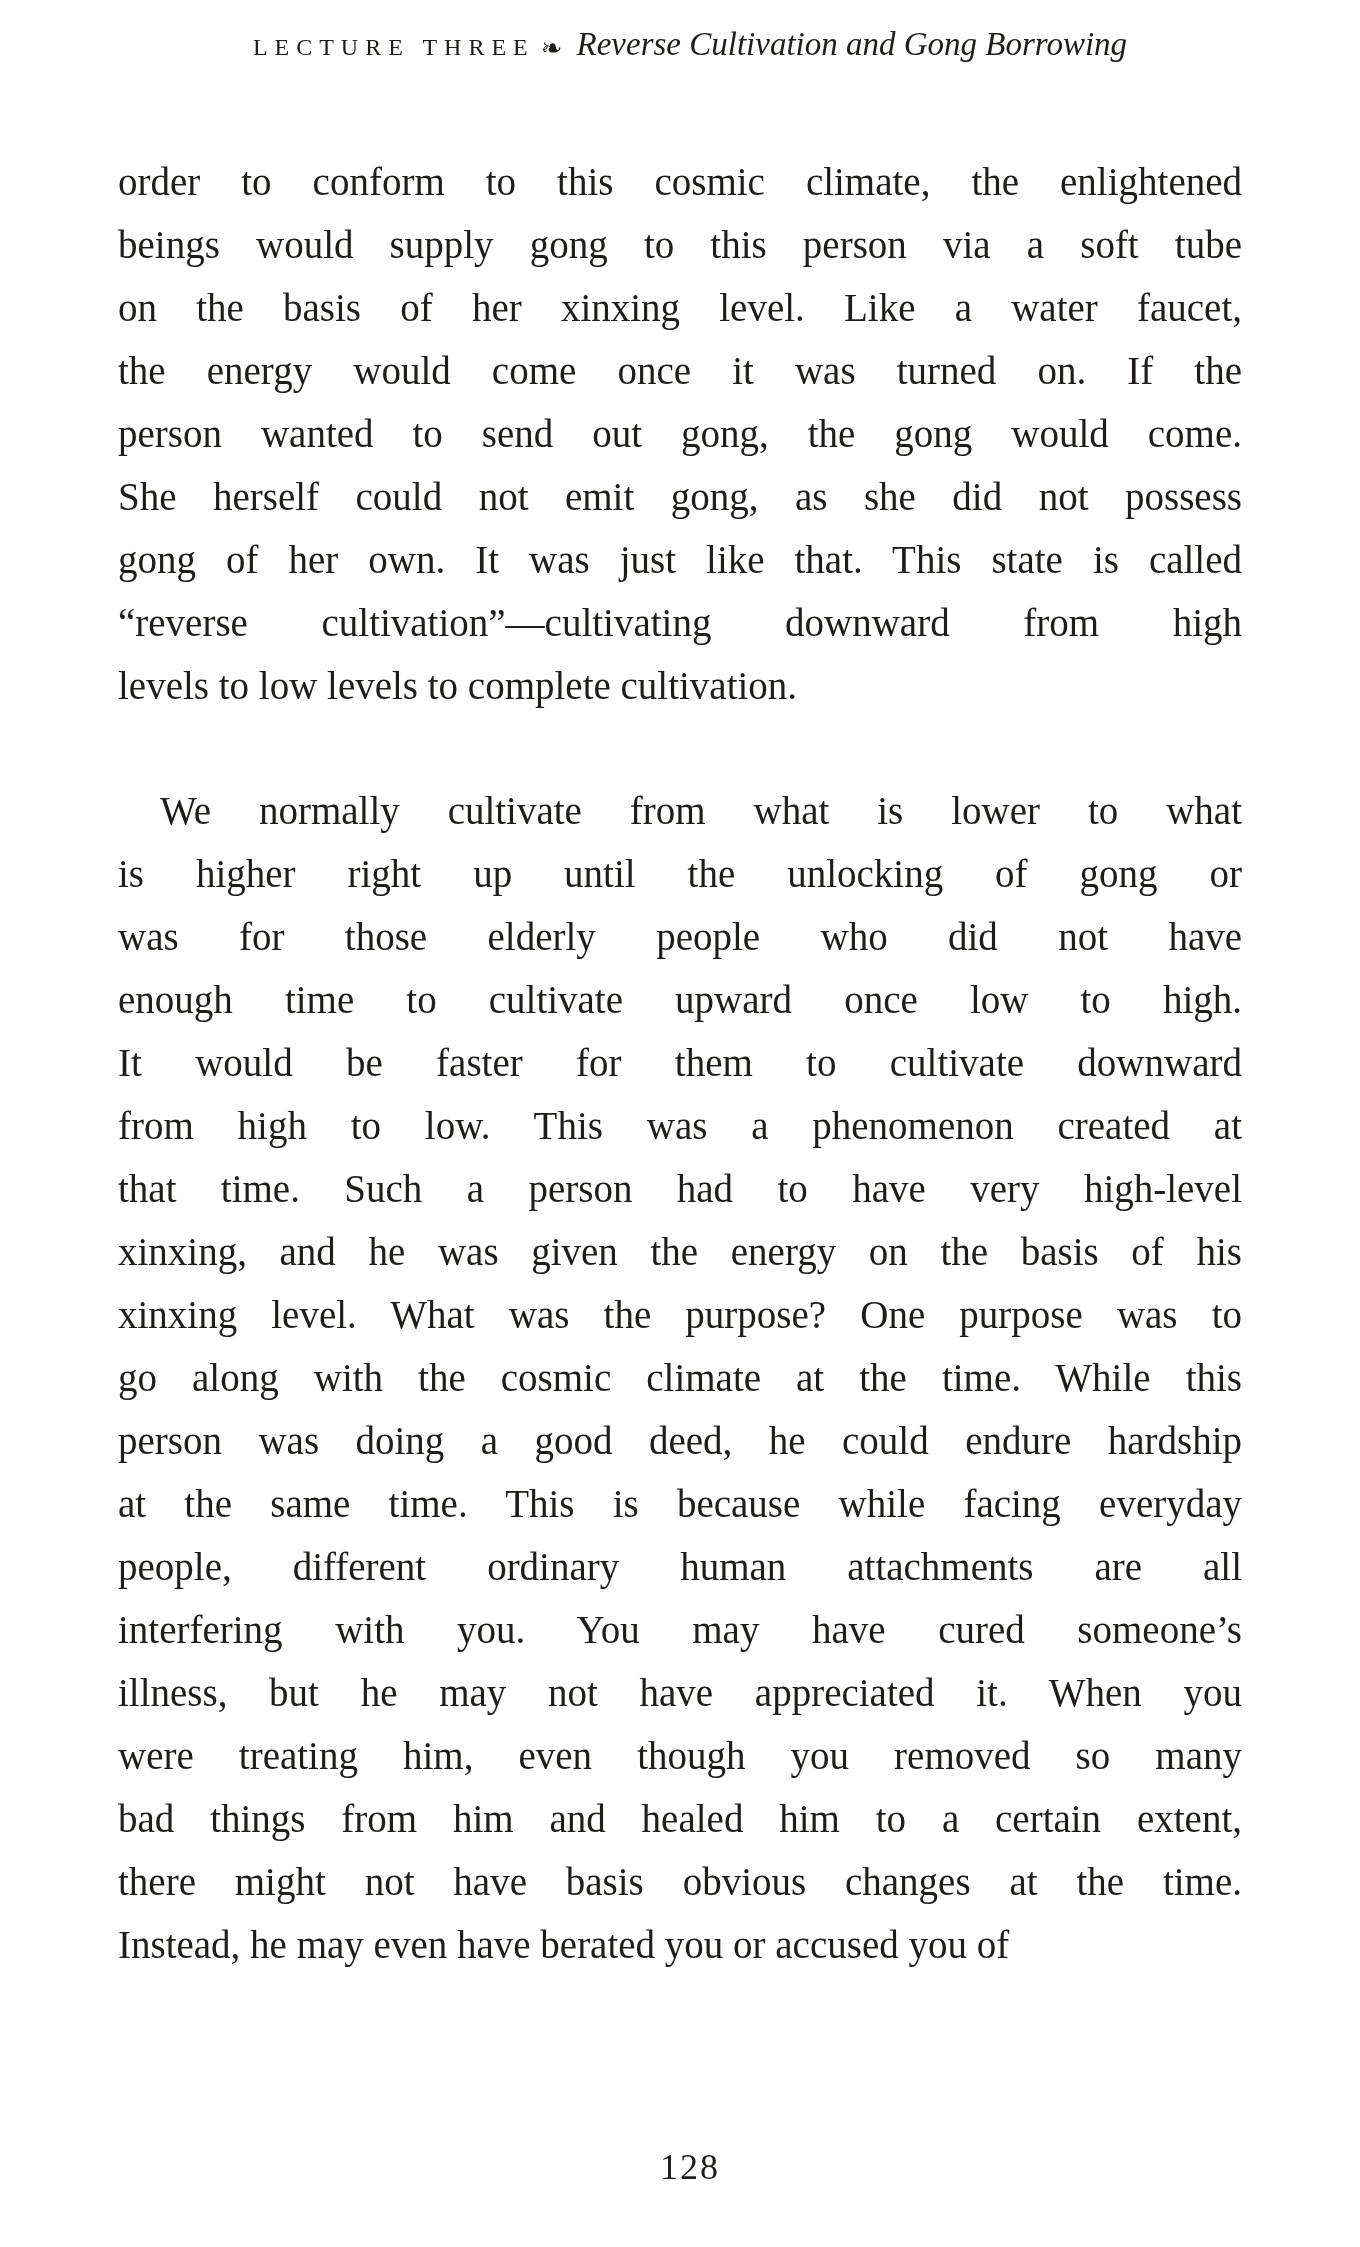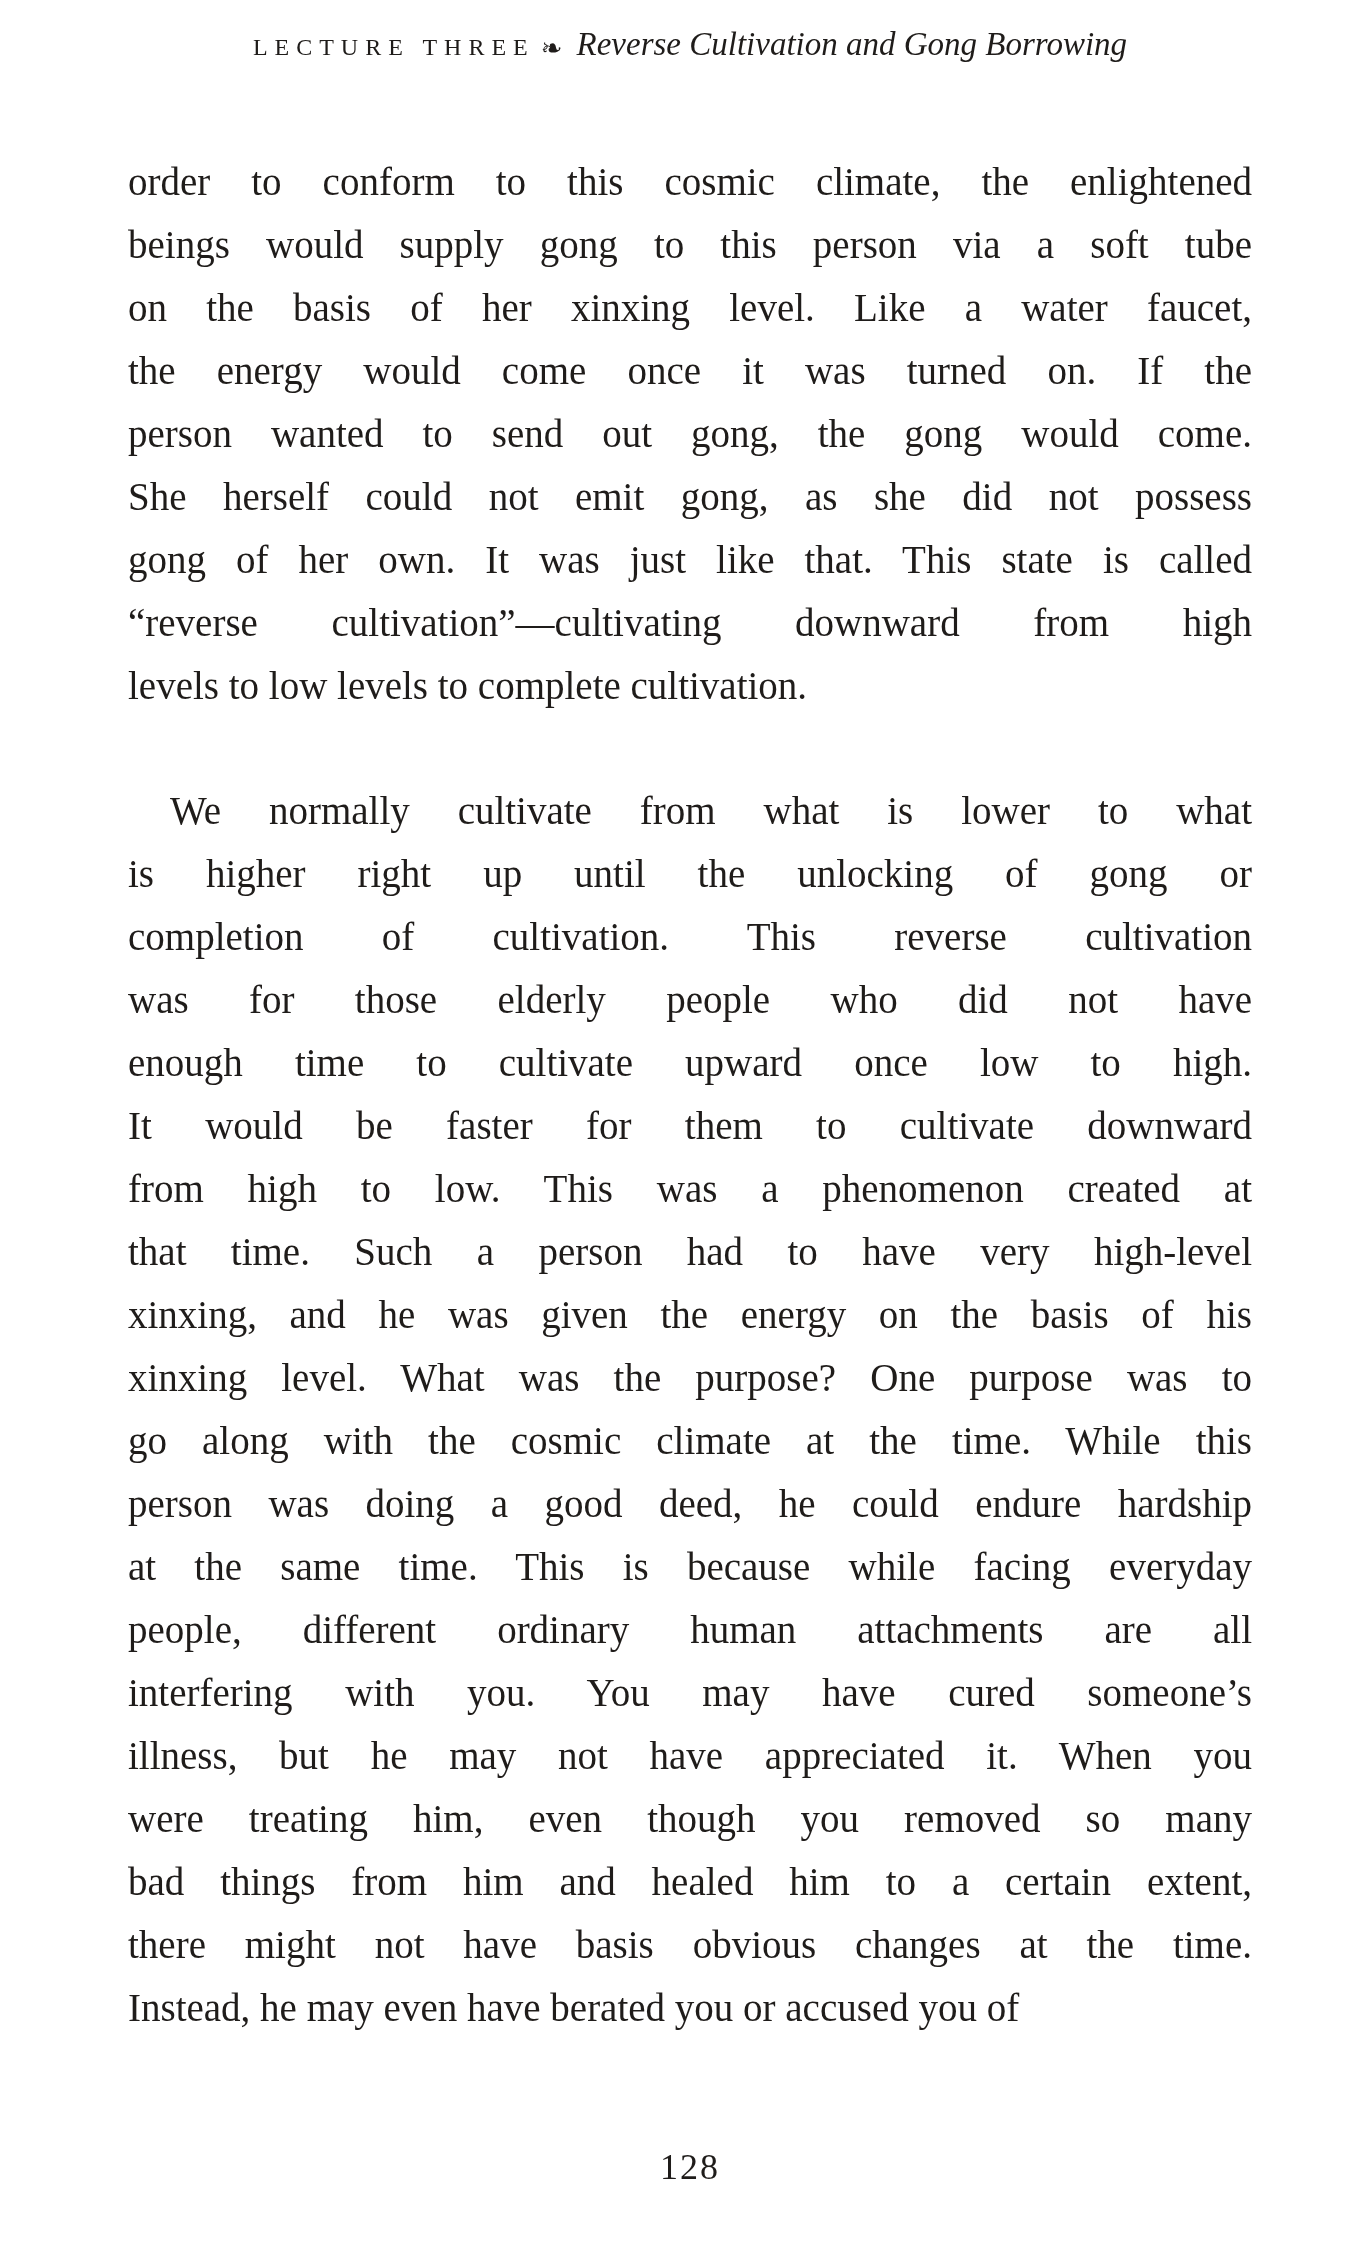--- a/index.html
+++ b/index.html
@@ -36,21 +36,21 @@
     position: relative;
     top: 2px;
   }
   .running-header .title {
     font-style: italic;
     font-size: 33px;
   }
   .body-text {
     position: absolute;
     top: 150px;
-    left: 128px;
+    left: 118px;
     width: 1124px;
   }
   .paragraph + .paragraph {
     margin-top: 62px;
   }
   .text-line {
     font-size: 39px;
     line-height: 63px;
     text-align: justify;
     text-align-last: justify;
@@ -92,21 +92,20 @@
         <div class="text-line">the energy would come once it was turned on. If the</div>
         <div class="text-line">person wanted to send out gong, the gong would come.</div>
         <div class="text-line">She herself could not emit gong, as she did not possess</div>
         <div class="text-line">gong of her own. It was just like that. This state is called</div>
         <div class="text-line">“reverse cultivation”—cultivating downward from high</div>
         <div class="text-line last">levels to low levels to complete cultivation.</div>
       </div>
       <div class="paragraph">
         <div class="text-line indent">We normally cultivate from what is lower to what</div>
         <div class="text-line">is higher right up until the unlocking of gong or</div>
-        <div class="text-line">completion of cultivation. This reverse cultivation</div>
         <div class="text-line">was for those elderly people who did not have</div>
         <div class="text-line">enough time to cultivate upward once low to high.</div>
         <div class="text-line">It would be faster for them to cultivate downward</div>
         <div class="text-line">from high to low. This was a phenomenon created at</div>
         <div class="text-line">that time. Such a person had to have very high-level</div>
         <div class="text-line">xinxing, and he was given the energy on the basis of his</div>
         <div class="text-line">xinxing level. What was the purpose? One purpose was to</div>
         <div class="text-line">go along with the cosmic climate at the time. While this</div>
         <div class="text-line">person was doing a good deed, he could endure hardship</div>
         <div class="text-line">at the same time. This is because while facing everyday</div>

